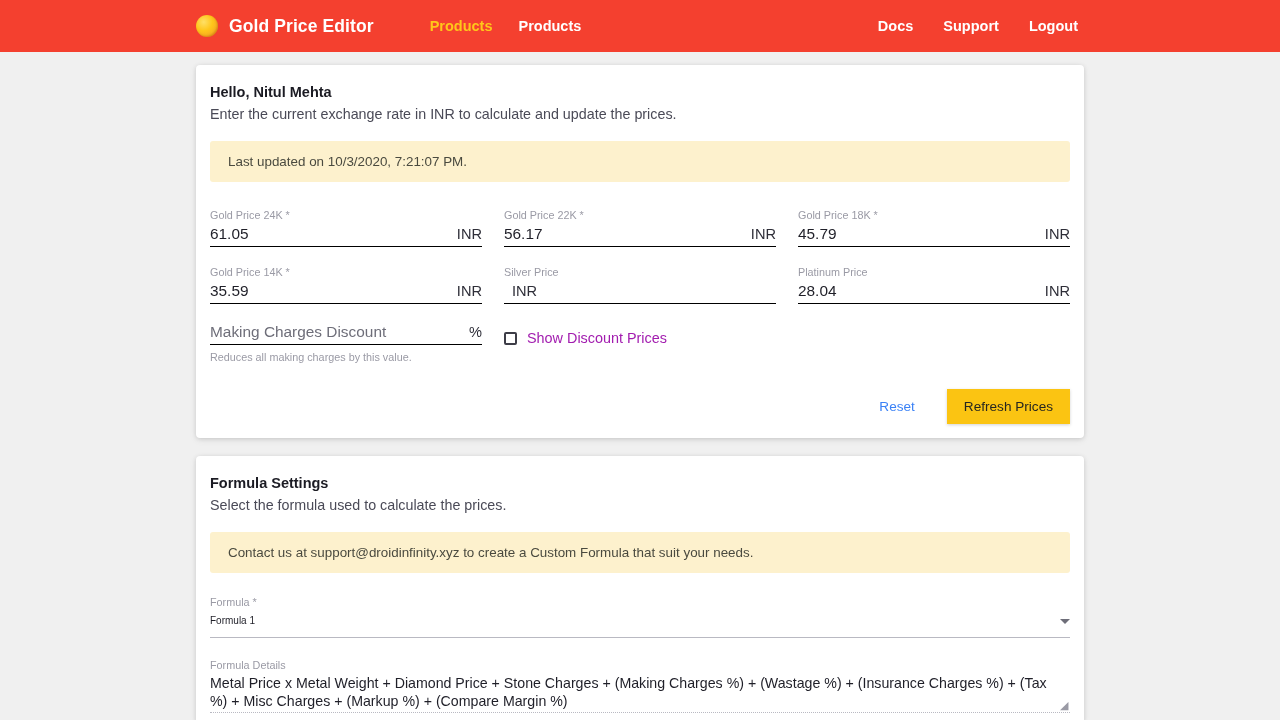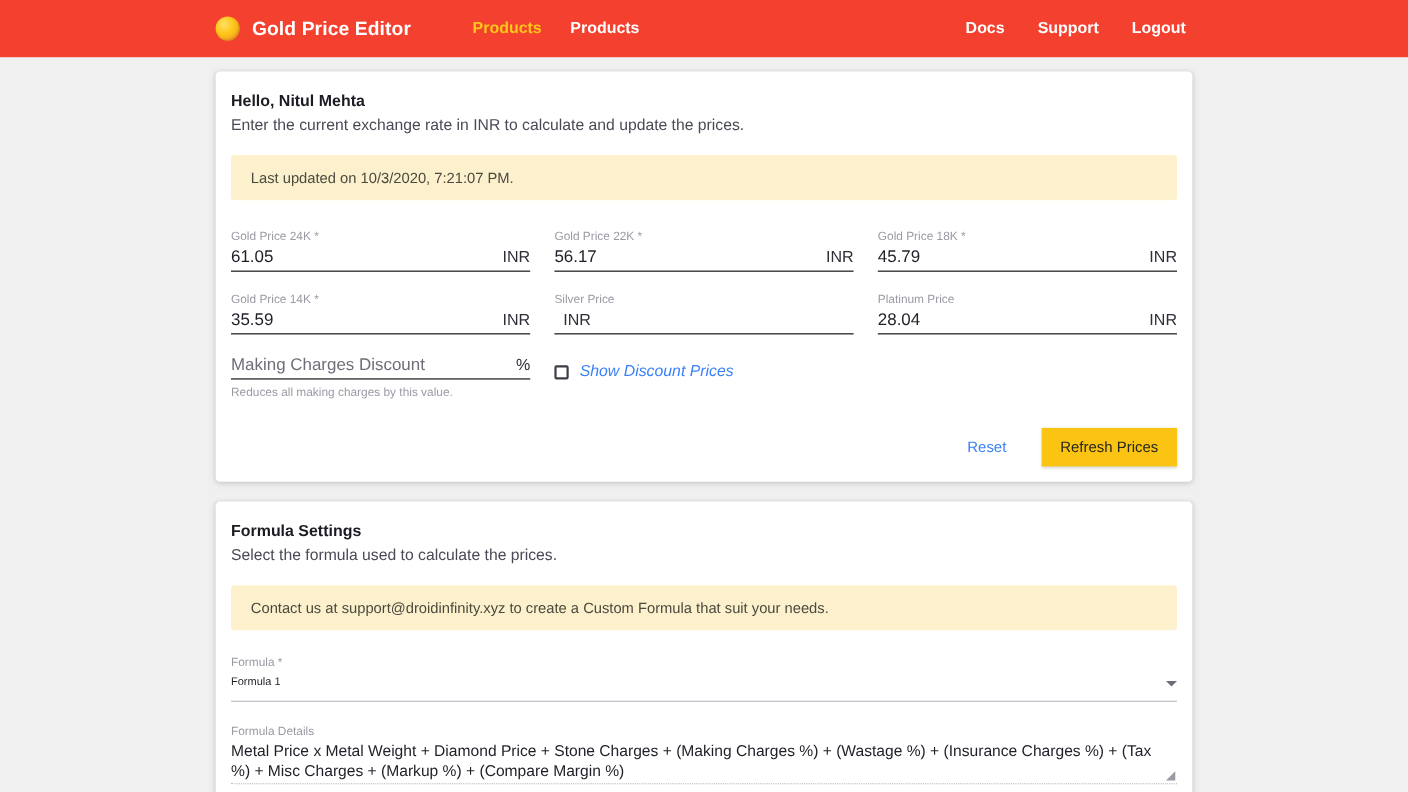--- a/index.html
+++ b/index.html
@@ -180,24 +180,23 @@
     width: 13px; height: 13px;
     border: 2px solid #3d3d47;
     border-radius: 2px;
     background: #fff;
     flex: none;
     margin-top: 2px;
     cursor: pointer;
   }
   .chk-label {
     font-size: 14.4px;
-    color: #3b82f6;
+    color: #a21caf;
     cursor: pointer;
     white-space: nowrap;
-    font-style: italic;
   }
   .spacer-cell { flex: 1 1 0; }
 
   
   .actions {
     display: flex;
     justify-content: flex-end;
     align-items: center;
     gap: 18px;
     margin-top: 26px;

